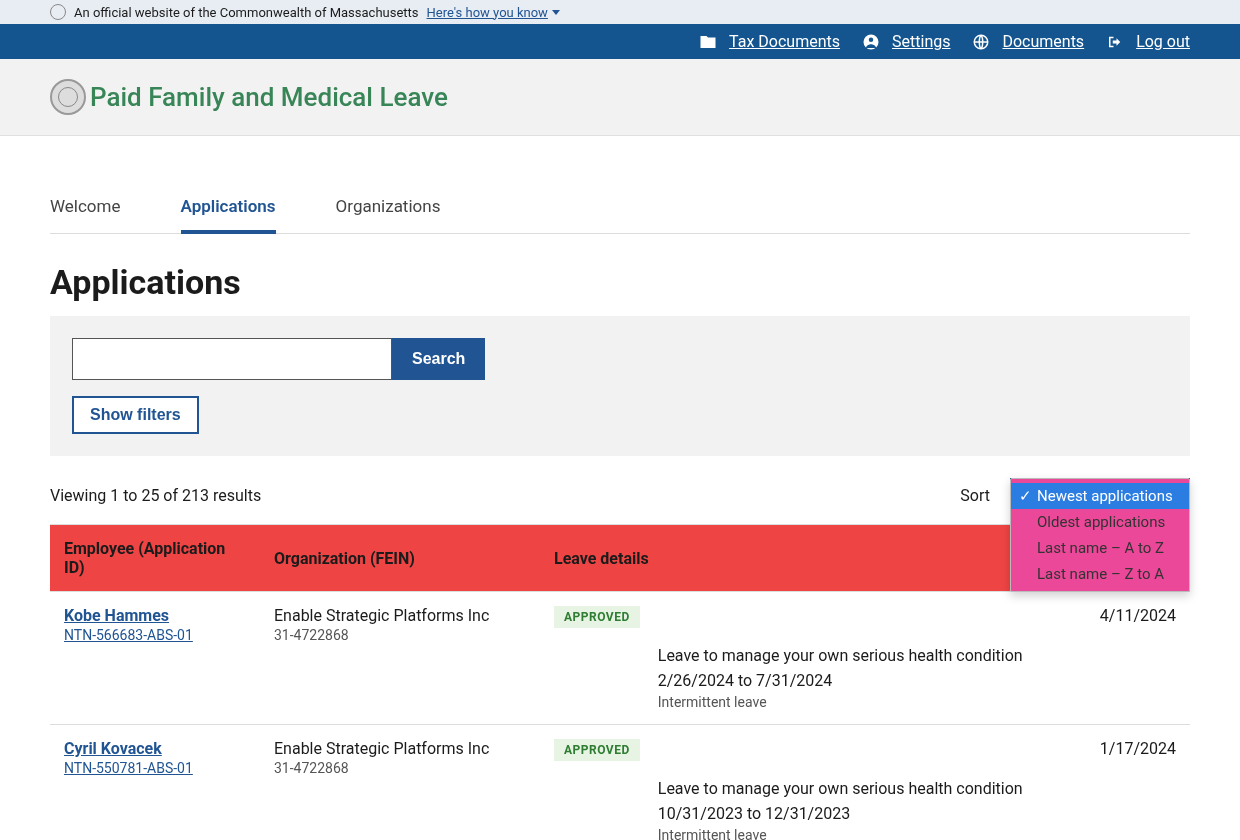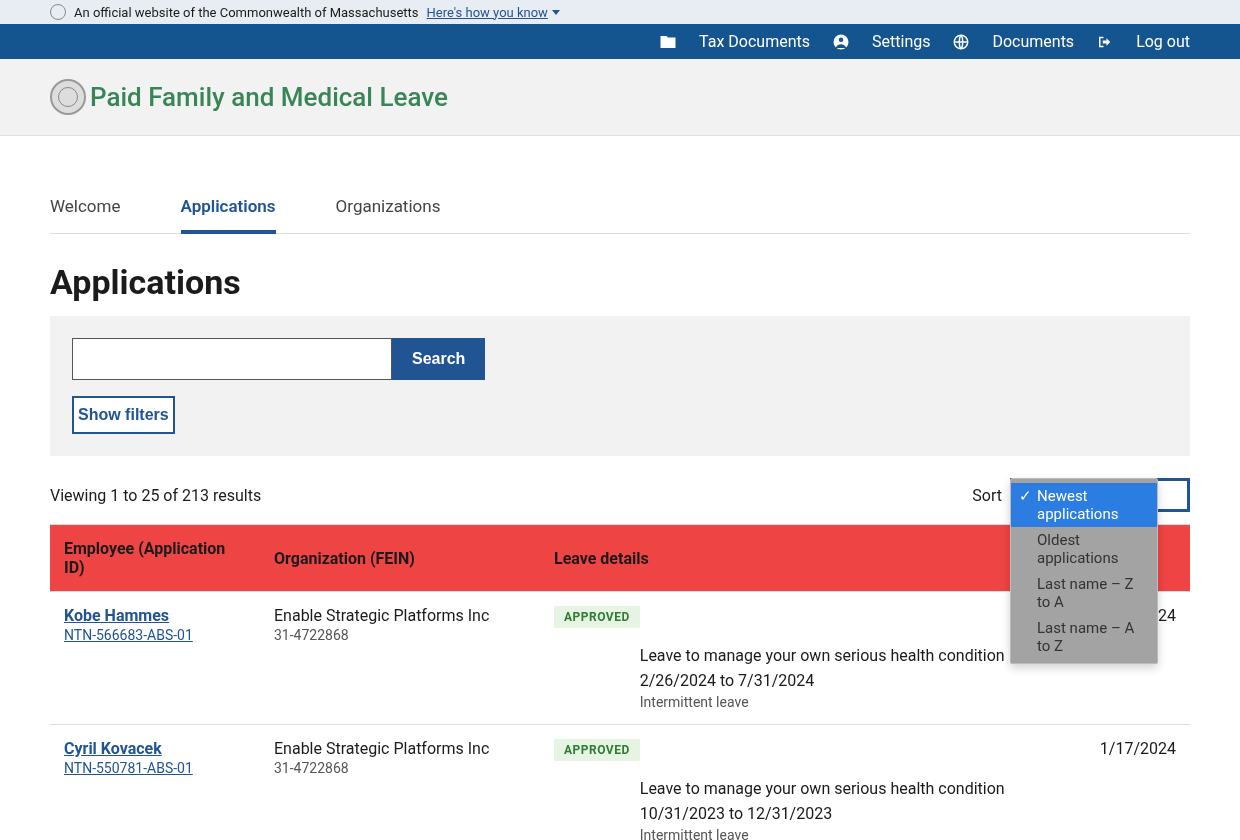--- a/index.html
+++ b/index.html
@@ -4,62 +4,62 @@
 <style>
   * { box-sizing: border-box; margin: 0; padding: 0; }
   body { font-family: -apple-system, BlinkMacSystemFont, "Segoe UI", Roboto, Helvetica, Arial, sans-serif; color:#1b1b1b; background:#fff; font-size:16px;}
   a { color: inherit; }
 
   .official-bar { background:#e8edf3; padding:4px 50px; font-size:13px; display:flex; align-items:center; gap:8px;}
   .official-link { color:#205493; text-decoration:underline; display:inline-flex; align-items:center; gap:4px; cursor:pointer;}
   .chev-down { width:0; height:0; border-left:4px solid transparent; border-right:4px solid transparent; border-top:5px solid #205493; display:inline-block;}
 
   .top-nav { background:#14558f; padding:8px 50px; display:flex; justify-content:flex-end; gap:22px; }
-  .top-nav a { color:#fff; font-size:16px; display:inline-flex; align-items:center; gap:22px; cursor:pointer;}
+  .top-nav a { color:#fff; text-decoration:underline; font-size:16px; display:inline-flex; align-items:center; gap:12px; cursor:pointer;}
   .top-nav svg { fill:#fff; width:18px; height:18px; }
 
   .title-bar { background:#f2f2f2; padding:20px 50px; display:flex; align-items:center; gap:4px; border-bottom:1px solid #e0e0e0;}
   .seal { width:36px; height:36px; border-radius:50%; border:2px solid #999; background:#ddd; display:flex; align-items:center; justify-content:center; }
   .seal-inner { width:20px; height:20px; border-radius:50%; border:1px solid #888;}
   .app-title { color:#388557; font-size:26px; font-weight:500; }
 
   .content { padding:20px 50px 60px; }
   .tabs { display:flex; gap:60px; border-bottom:1px solid #ddd; margin-top:30px; }
   .tab { padding:10px 0 14px; font-size:17px; color:#444; cursor:pointer; }
   .tab.active { color:#205493; font-weight:600; border-bottom:4px solid #205493; margin-bottom:-1px;}
 
   h1.page-title { font-size:34px; font-weight:700; margin:28px 0 14px; }
 
   .search-area { background:#f2f2f2; padding:22px; }
   .search-label { font-weight:700; font-size:17px; margin-bottom:10px; }
   .search-row { display:flex; }
   .search-input { width:320px; height:42px; border:1px solid #555; padding:0 10px; font-size:16px; }
   .search-btn { background:#205493; color:#fff; border:none; height:42px; padding:0 20px; font-size:16px; font-weight:600; cursor:pointer; }
-  .filter-btn { margin-top:16px; background:#fff; border:2px solid #205493; color:#205493; padding:8px 4px; font-size:16px; font-weight:600; cursor:pointer; }
+  .filter-btn { margin-top:16px; background:#fff; border:2px solid #205493; color:#205493; padding:8px 16px; font-size:16px; font-weight:600; cursor:pointer; }
 
   .results-bar { display:flex; justify-content:space-between; align-items:center; margin:22px 0 12px; position:relative;}
   .sort-wrap { position:relative; }
   .sort-select-box { border:3px solid #205493; padding:2px 4px; display:flex; align-items:center; width:180px; height:34px;}
-  .dropdown { position:absolute; top:0; left:0; width:148px; background:#a3a3a3; border:1px solid #bbb; box-shadow:0 4px 10px rgba(0,0,0,.18); z-index:20; padding:4px 0; border-radius:2px;}
+  .dropdown { position:absolute; top:0; left:0; width:180px; background:#ec4899; border:1px solid #bbb; box-shadow:0 4px 10px rgba(0,0,0,.18); z-index:20; padding:4px 0; border-radius:2px;}
   .dropdown-item { padding:4px 10px 4px 26px; font-size:15px; cursor:pointer; position:relative; color:#333;}
   .dropdown-item.selected { background:#2b7de1; color:#fff; }
   .dropdown-item.selected::before { content:"✓"; position:absolute; left:8px; }
 
   table.apps { width:100%; border-collapse:collapse; }
   table.apps th { text-align:left; background:#ef4444; padding:14px 14px; font-size:16px; font-weight:700; border-top:1px solid #ddd; border-bottom:1px solid #ddd;}
   table.apps td { padding:14px 14px; border-bottom:1px solid #ddd; vertical-align:top; font-size:16px;}
   .emp-link { color:#205493; text-decoration:underline; font-weight:700; display:block; cursor:pointer;}
   .id-link { color:#205493; text-decoration:underline; font-size:14px; display:block; margin-top:2px; cursor:pointer;}
   .fein { color:#555; font-size:14px; margin-top:2px;}
   .badge { background:#e7f4e4; color:#2e7d32; font-weight:700; font-size:12px; letter-spacing:.5px; padding:4px 10px; display:inline-block; }
   .leave-desc { margin-left:0; }
   .leave-title { font-size:16px;margin-top:40px; }
   .leave-dates { font-size:16px; margin-top:6px;}
   .leave-type { font-size:14px; color:#555; margin-top:4px;}
-  .leave-cell { display:flex; align-items:flex-start; }
+  .leave-cell { display:flex; gap:18px; align-items:flex-start; }
   .date-col { text-align:right; white-space:nowrap;}
   .col-emp { width:210px;}
   .col-org { width:280px;}
   .col-date{ width:130px;}
 </style>
 </head>
 <body>
 
 <div class="official-bar">
   <span style="display:inline-flex;width:16px;height:16px;border:1px solid #888;border-radius:50%;"></span>
@@ -120,29 +120,29 @@
   <div class="search-area">
     <div class="search-row">
       <input class="search-input" type="text" style="">
       <button class="search-btn">Search</button>
     </div>
     <button class="filter-btn">Show filters</button>
   </div>
 
   <div class="results-bar">
     <div>Viewing 1 to 25 of 213 results</div>
-    <div style="display:flex;align-items:center;gap:8px;">
+    <div style="display:flex;align-items:center;gap:20px;">
       <span>Sort</span>
       <div class="sort-wrap">
         <div class="sort-select-box"></div>
         <div class="dropdown">
           <div class="dropdown-item selected">Newest applications</div>
           <div class="dropdown-item">Oldest applications</div>
+          <div class="dropdown-item">Last name – A to Z</div>
           <div class="dropdown-item">Last name – Z to A</div>
-          <div class="dropdown-item">Last name – A to Z</div>
         </div>
       </div>
     </div>
   </div>
 
   <table class="apps">
     <thead>
       <tr>
         <th class="col-emp">Employee (Application ID)</th>
         <th class="col-org">Organization (FEIN)</th>

